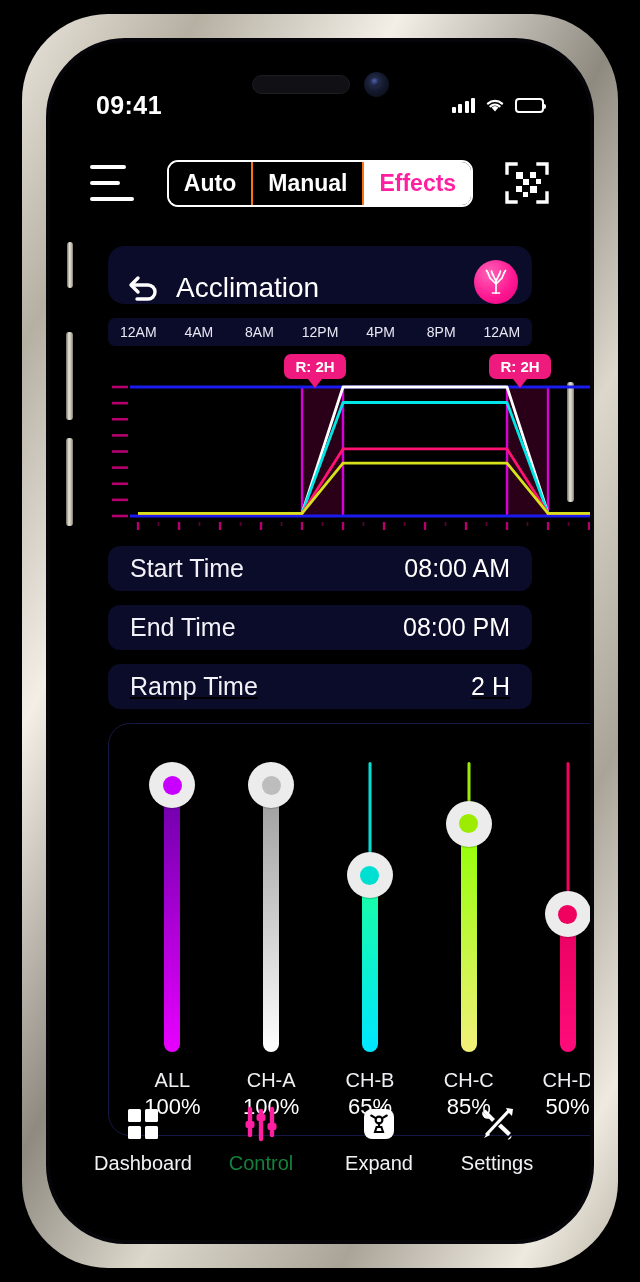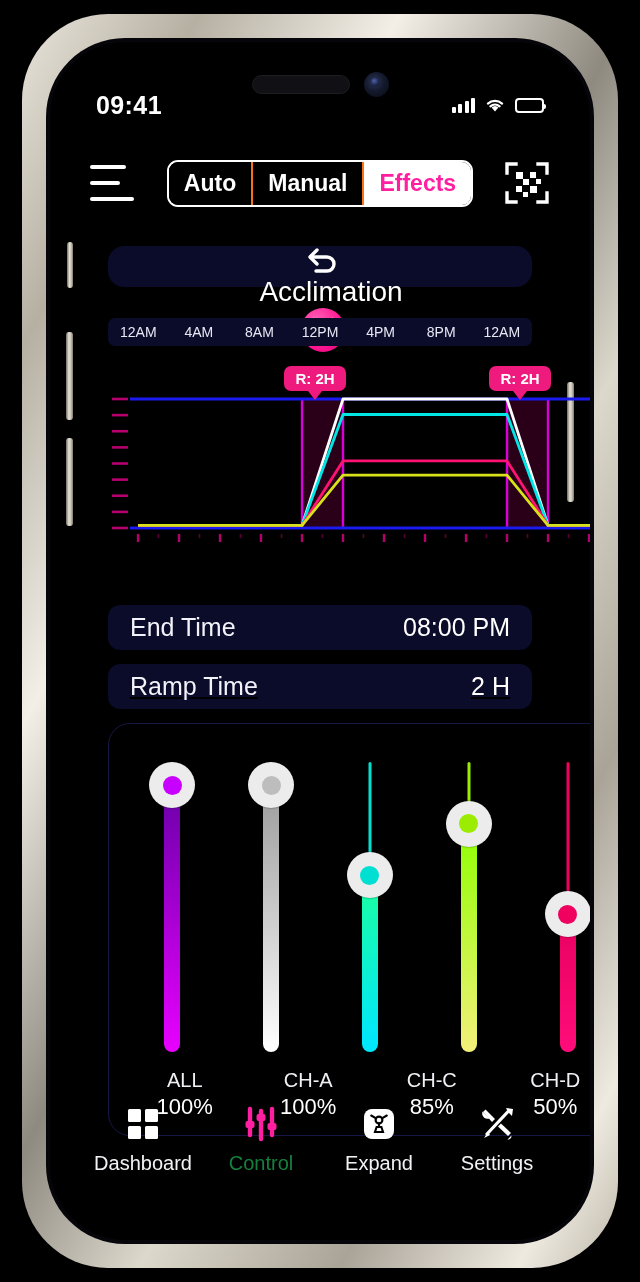--- a/index.html
+++ b/index.html
@@ -146,28 +146,27 @@
   }
   .seg-item:last-child { border-right: none; }
   .seg-item.active { background: #ffffff; color: #ff1fa0; }
 
   #scan-button { width: 46px; height: 46px; cursor: pointer; }
 
   
   #title-card {
     position: absolute;
     left: 58px; right: 58px; top: 204px;
-    height: 41px;
+    height: 58px;
     background: #0b0b2a;
     border-radius: 16px;
-    display: flex; align-items: center;
+    display: flex; align-items: flex-end;
     padding: 0 14px 0 20px;
     box-sizing: border-box;
     z-index: 20;
-    flex-direction: column;
   }
   #back-icon { width: 32px; height: 30px; flex: none; }
   #title-text { color: #ffffff; font-size: 28px; margin-left: 16px; flex: 1; }
   #coral-badge {
     width: 44px; height: 44px; border-radius: 50%;
     background: radial-gradient(circle at 35% 30%, #ff63b8 0%, #ff1a93 55%, #e5007f 100%);
     display: flex; align-items: center; justify-content: center;
     flex: none;
   }
 
@@ -187,21 +186,20 @@
     color: #e8e8f4;
     font-size: 14px;
   }
 
   
   #chart-area {
     position: absolute;
     left: 58px; top: 312px;
     width: 524px; height: 180px;
     z-index: 18;
-    margin-top: 12px;
   }
   #chart-svg { display: block; width: 524px; height: 180px; }
 
   
   .info-row {
     position: absolute;
     left: 58px; right: 58px;
     height: 45px;
     background: #0b0b2a;
     border-radius: 12px;
@@ -464,20 +462,24 @@
               <text x="207" y="18" text-anchor="middle" fill="#ffffff" font-size="15" font-weight="bold" font-family="&quot;Liberation Sans&quot;, sans-serif">R: 2H</text>
             </g>
             <g>
               <rect x="381" y="0" width="62" height="25" rx="7" fill="#ee1a7d"></rect>
               <path d="M405,25 L419,25 L412,34 Z" fill="#ee1a7d"></path>
               <text x="412" y="18" text-anchor="middle" fill="#ffffff" font-size="15" font-weight="bold" font-family="&quot;Liberation Sans&quot;, sans-serif">R: 2H</text>
             </g>
           </svg>
       </div>
 
+      <div class="info-row" id="row-start">
+        <span class="info-label">Start Time</span>
+        <span class="info-value">08:00 AM</span>
+      </div>
       <div class="info-row" id="row-end">
         <span class="info-label">End Time</span>
         <span class="info-value">08:00 PM</span>
       </div>
       <div class="info-row" id="row-ramp">
         <span class="info-label">Ramp Time</span>
         <span class="info-value">2 H</span>
       </div>
 
       <div id="slider-panel">
@@ -519,20 +521,24 @@
             </div>
           </div>
         <div id="slider-labels-row">
             <div class="slider-label-col">
               <div class="slider-name">ALL</div>
               <div class="slider-pct">100%</div>
             </div>
             <div class="slider-label-col">
               <div class="slider-name">CH-A</div>
               <div class="slider-pct">100%</div>
+            </div>
+            <div class="slider-label-col">
+              <div class="slider-name">CH-B</div>
+              <div class="slider-pct">65%</div>
             </div>
             <div class="slider-label-col">
               <div class="slider-name">CH-C</div>
               <div class="slider-pct">85%</div>
             </div>
             <div class="slider-label-col">
               <div class="slider-name">CH-D</div>
               <div class="slider-pct">50%</div>
             </div>
           </div>

